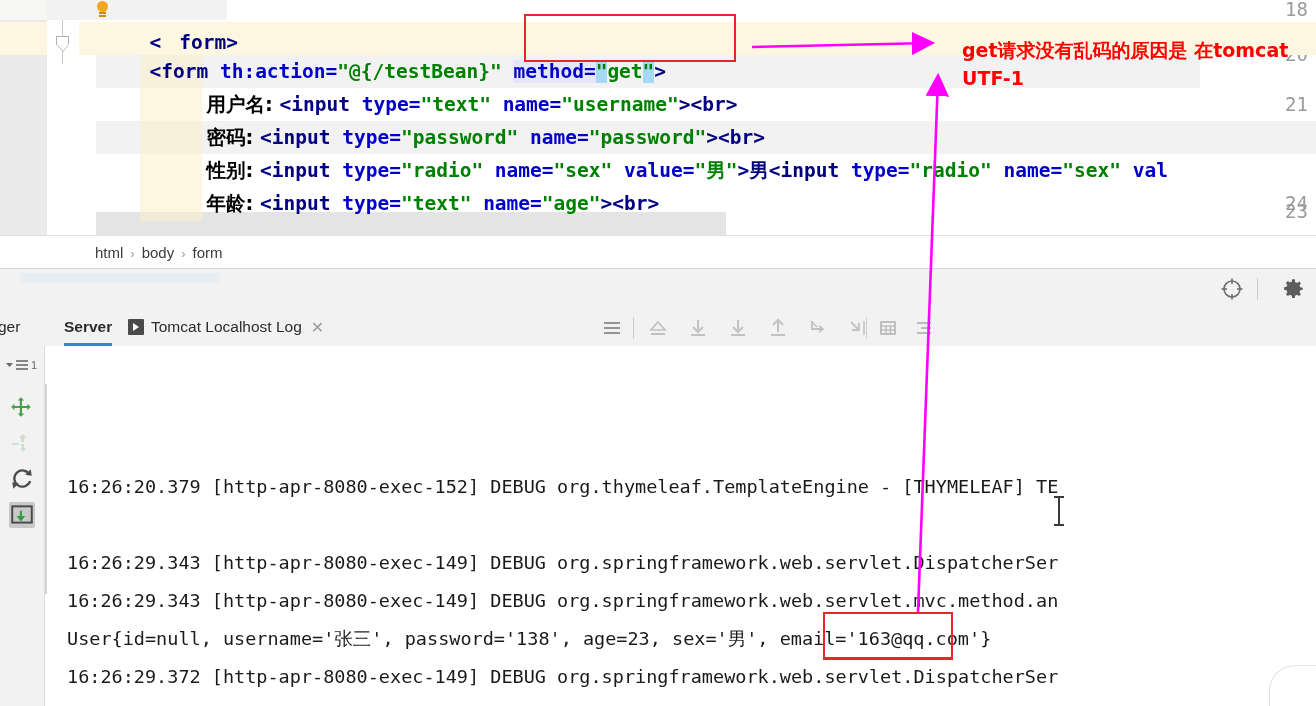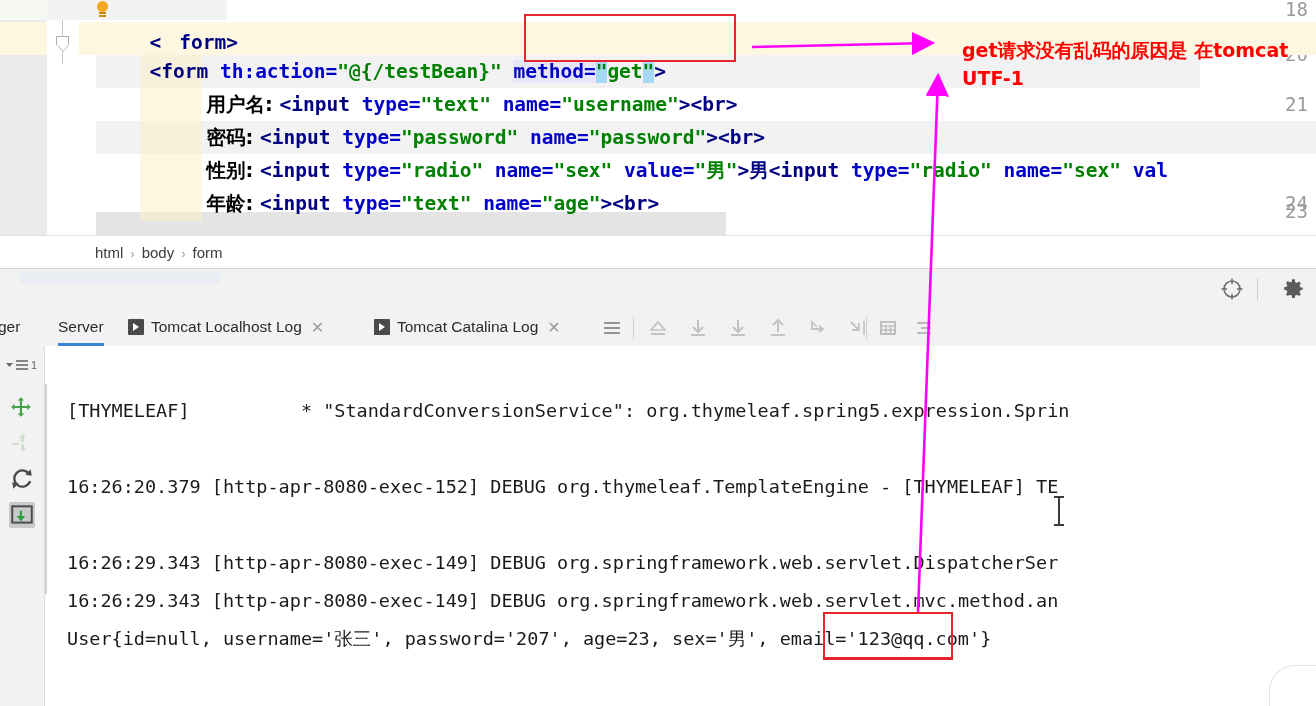--- a/index.html
+++ b/index.html
@@ -282,28 +282,25 @@
         <path fill="#5c5c5c" d="M12 8.2a3.8 3.8 0 1 0 0 7.6 3.8 3.8 0 0 0 0-7.6zm0 5.9a2.1 2.1 0 1 1 0-4.2 2.1 2.1 0 0 1 0 4.2z"></path>
         <path fill="#5c5c5c" d="M21 13.2v-2.4l-2.3-.4a6.9 6.9 0 0 0-.7-1.7l1.3-1.9-1.7-1.7-1.9 1.3a6.9 6.9 0 0 0-1.7-.7L13.6 3h-2.4l-.4 2.3c-.6.15-1.15.4-1.7.7L7.2 4.7 5.5 6.4l1.3 1.9c-.3.55-.55 1.1-.7 1.7L3.8 10.4v2.4l2.3.4c.15.6.4 1.15.7 1.7l-1.3 1.9 1.7 1.7 1.9-1.3c.55.3 1.1.55 1.7.7l.4 2.3h2.4l.4-2.3c.6-.15 1.15-.4 1.7-.7l1.9 1.3 1.7-1.7-1.3-1.9c.3-.55.55-1.1.7-1.7l2.3-.4z"></path>
       </svg>
   </div>
 </div>
 
 <div id="tabs">
   <div class="tab" style="left:-2px;">
     <span>ger</span>
   </div>
-  <div class="tab active" style="left:58px;">
+  <div class="tab active" style="left:64px;font-weight:bold;">
     <span>Server</span>
   </div>
   <div class="tab" style="left:128px;">
     <span class="tab-run-ico"></span><span>Tomcat Localhost Log</span><span class="tab-close">✕</span>
-  </div>
-  <div class="tab" style="left:374px;">
-    <span class="tab-run-ico"></span><span>Tomcat Catalina Log</span><span class="tab-close">✕</span>
   </div>
 
   <div class="ts-icon" style="left:600px;">
     <svg width="24" height="24" viewBox="0 0 24 24">
         <g stroke="#8f8f8f" stroke-width="1.9">
           <line x1="4" y1="7" x2="20" y2="7"></line>
           <line x1="4" y1="12" x2="20" y2="12"></line>
           <line x1="4" y1="17" x2="20" y2="17"></line>
         </g>
       </svg>
@@ -411,25 +408,25 @@
           <rect x="3" y="4" width="18" height="15" fill="none" stroke="#4a4a4a" stroke-width="1.8"></rect>
           <path fill="#2f9e44" d="M12 8 v5 h3 l-4 5 -4 -5 h3 V8 z"></path>
         </svg>
     </div>
   </div>
 
   <div id="consolescroll"></div>
 
   <div id="consoletext">
     <div class="logline" style="top:-26px;opacity:.5;">…</div>
-    <div class="logline" style="top:8px;">[THYMELEAF]          * "StandardConversionService": org.thymeleaf.spring5.expression.Sprin</div>
     <div class="logline" style="top:84px;">16:26:20.379 [http-apr-8080-exec-152] DEBUG org.thymeleaf.TemplateEngine - [THYMELEAF] TE</div>
     <div class="logline" style="top:160px;">16:26:29.343 [http-apr-8080-exec-149] DEBUG org.springframework.web.servlet.DispatcherSer</div>
     <div class="logline" style="top:198px;">16:26:29.343 [http-apr-8080-exec-149] DEBUG org.springframework.web.servlet.mvc.method.an</div>
-    <div class="logline" style="top:236px;"><span>User{id=null, username='张三', password='207', age=23, </span><span>sex='男',</span><span> email='123@qq.com'}</span></div>
+    <div class="logline" style="top:236px;"><span>User{id=null, username='张三', password='138', age=23, </span><span>sex='男',</span><span> email='163@qq.com'}</span></div>
+    <div class="logline" style="top:274px;">16:26:29.372 [http-apr-8080-exec-149] DEBUG org.springframework.web.servlet.DispatcherSer</div>
   </div>
 
   <div class="redbox" style="left:823px;top:612px;width:130px;height:48px;position:fixed;"></div>
 </div>
 
 <div class="redbox" style="left:823px;top:612px;width:130px;height:47px;"></div>
 
 <svg class="arrowlayer" viewBox="0 0 1316 706">
   <defs>
     <marker id="mhead" markerWidth="9" markerHeight="9" refX="7" refY="4.5" orient="auto">

